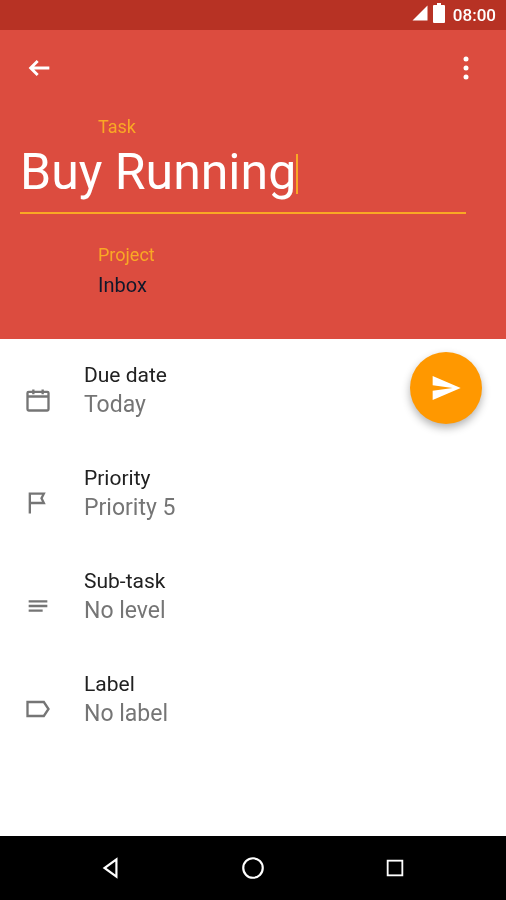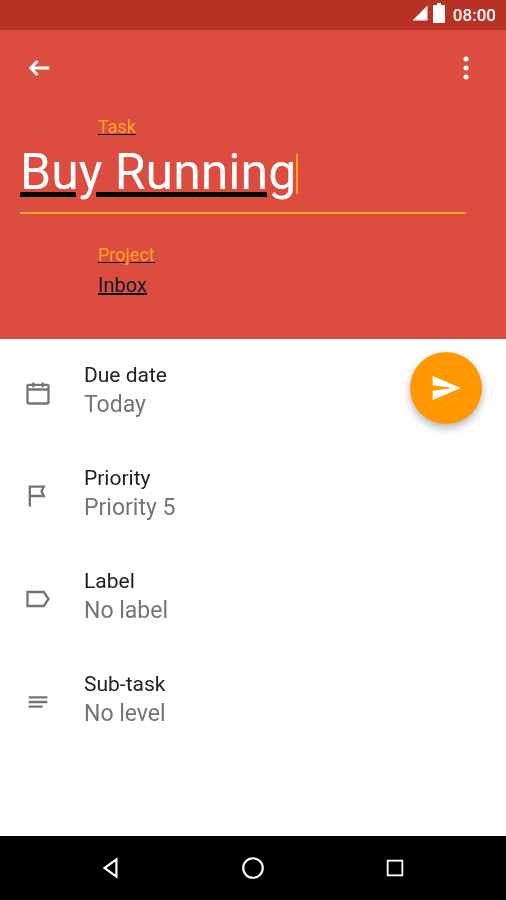--- a/index.html
+++ b/index.html
@@ -20,21 +20,20 @@
   padding: 0 10px;
   color: #fff;
   font-size: 17px;
   gap: 4px;
 }
 .status-time { margin-left: 4px; font-weight: 500; }
 .header {
   background: #dc4c3f;
   padding: 18px 20px 36px 20px;
   position: relative;
-  text-decoration: underline;
 }
 .toolbar {
   display: flex;
   align-items: center;
   justify-content: space-between;
   height: 40px;
   margin-bottom: 28px;
 }
 .back-btn, .more-btn {
   color: #fff;
@@ -97,21 +96,21 @@
   justify-content: center;
   box-shadow: 0 4px 8px rgba(0,0,0,0.3);
   cursor: pointer;
   z-index: 10;
 }
 .list {
   background: #fff;
 }
 .list-item {
   display: flex;
-  align-items: center;
+  align-items: flex-end;
   padding: 24px 20px;
   gap: 28px;
 }
 .list-icon {
   width: 36px;
   height: 36px;
   display: flex;
   align-items: center;
   justify-content: center;
   color: #757575;
@@ -223,38 +222,38 @@
     </div>
     <div class="list-text">
       <div class="list-title">Priority</div>
       <div class="list-sub">Priority 5</div>
     </div>
   </div>
 
   <div class="list-item">
     <div class="list-icon">
       <svg width="28" height="28" viewBox="0 0 24 24" fill="none" stroke="#757575" stroke-width="2">
+          <path d="M4 8h16M4 12h16M4 16h12"></path>
+        </svg>
+    </div>
+    <div class="list-text">
+      <div class="list-title">Sub-task</div>
+      <div class="list-sub">No level</div>
+    </div>
+  </div>
+
+  <div class="list-item">
+    <div class="list-icon">
+      <svg width="28" height="28" viewBox="0 0 24 24" fill="none" stroke="#757575" stroke-width="2">
           <path d="M3 6h14l4 6-4 6H3V6z"></path>
         </svg>
     </div>
     <div class="list-text">
       <div class="list-title">Label</div>
       <div class="list-sub">No label</div>
-    </div>
-  </div>
-
-  <div class="list-item">
-    <div class="list-icon">
-      <svg width="28" height="28" viewBox="0 0 24 24" fill="none" stroke="#757575" stroke-width="2">
-          <path d="M4 8h16M4 12h16M4 16h12"></path>
-        </svg>
-    </div>
-    <div class="list-text">
-      <div class="list-title">Sub-task</div>
-      <div class="list-sub">No level</div>
     </div>
   </div>
 
 </div>
 
 <div class="nav-bar">
   <div class="nav-btn">
     <svg width="26" height="26" viewBox="0 0 24 24" fill="none" stroke="#fff" stroke-width="2">
         <path d="M17 4L6 12l11 8V4z"></path>
       </svg>

